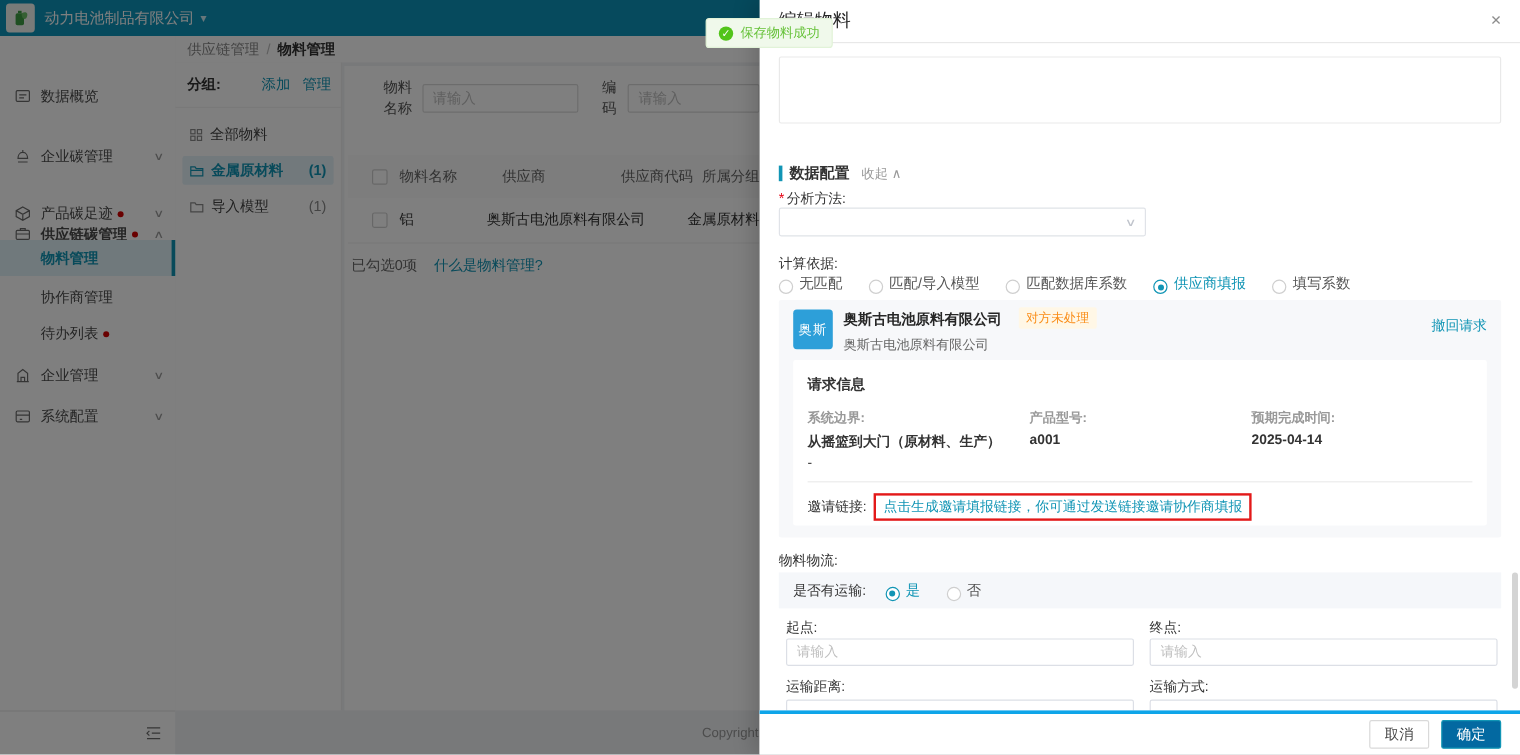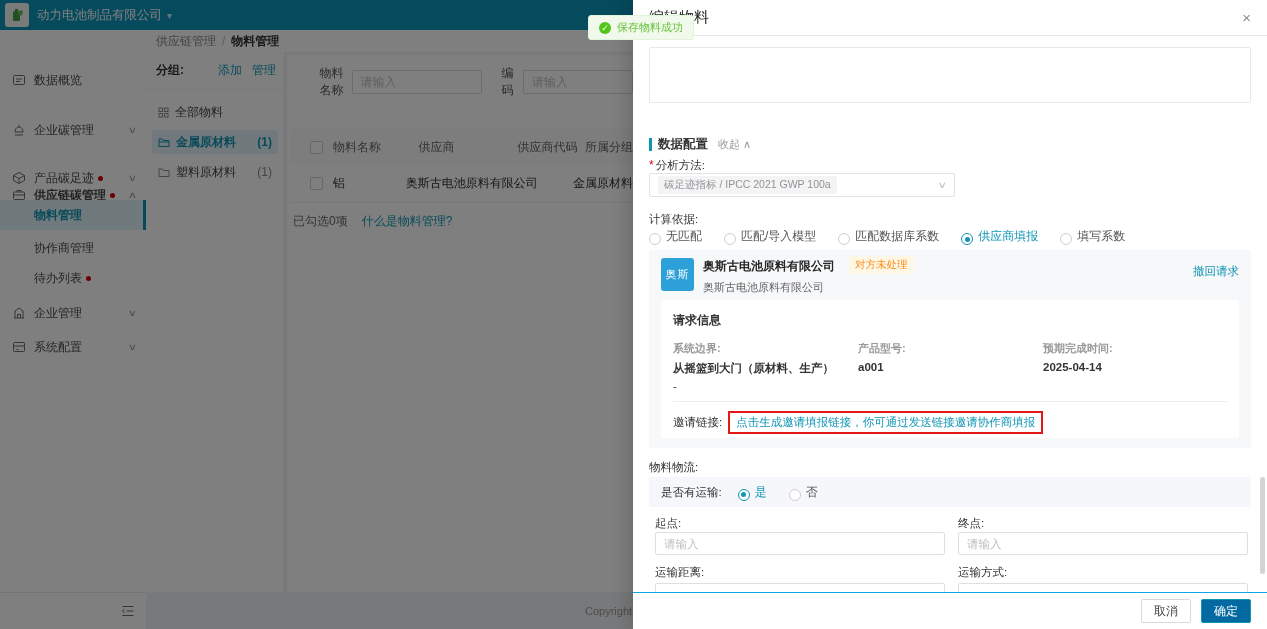--- a/index.html
+++ b/index.html
@@ -118,21 +118,21 @@
 
   .log-label { position:absolute; left:16px; top:460px; }
   .trans-row { position:absolute; left:16px; top:477px; width:602px; height:30px; background:#f5f7fa; display:flex; align-items:center; padding-left:12px; gap:22px; }
   .trans-row .t-lab { color:#333; font-size:11.5px; margin-right:-6px; }
 
   .col-label { position:absolute; font-size:11.5px; color:#333; }
   .d-input { position:absolute; width:290px; height:23px; border:1px solid #dcdfe6; border-radius:2px; padding:0 8px; font-size:11.5px; color:#333; outline:none; background:#fff; }
 
   .d-scroll { position:absolute; right:2px; top:477px; width:5px; height:97px; background:#d4d4d4; border-radius:3px; }
 
-  .d-foot { position:absolute; left:0; top:592px; width:100%; height:37px; background:#fff; border-top:1px solid #0ea5e9; display:flex; align-items:center; justify-content:flex-end; padding-right:16px; gap:10px; z-index:5; }
+  .d-foot { position:absolute; left:0; top:592px; width:100%; height:37px; background:#fff; border-top:3px solid #0ea5e9; display:flex; align-items:center; justify-content:flex-end; padding-right:16px; gap:10px; z-index:5; }
   .btn { height:24px; padding:0 12px; border-radius:2px; font-size:12px; display:flex; align-items:center; cursor:pointer; }
   .btn.ghost { border:1px solid #d9d9d9; background:#fff; color:#444; }
   .btn.primary { background:#0369a1; color:#fff; border:1px solid #1195b5; }
 
   
   .toast { position:absolute; left:588px; top:15px; height:25px; background:#f0f9eb; border:1px solid #e1f3d8; border-radius:3px; display:flex; align-items:center; padding:0 10px; z-index:100; }
   .t-icon { width:12px; height:12px; border-radius:50%; background:#52c41a; color:#fff; font-size:9px; line-height:12px; text-align:center; margin-right:6px; }
   .t-text { color:#67c23a; font-size:11px; white-space:nowrap; }
 
   svg { display:block; }
@@ -265,21 +265,21 @@
         </span>
       <span>金属原材料</span>
       <span class="g-count">(1)</span>
     </div>
     <div class="g-row">
       <span class="gi">
           <svg width="12" height="11" viewBox="0 0 12 11" fill="none" stroke="currentColor">
             <path d="M1 2 h3.5 l1 1.5 H11 V9.5 H1 Z"></path>
           </svg>
         </span>
-      <span>塑料原材料</span>
+      <span>导入模型</span>
       <span class="g-count" style="color:#888;">(1)</span>
     </div>
     <span class="g-collapse">‹</span>
   </div>
 
   <div class="main-bg"></div>
   <div class="card">
     <div class="f-row">
       <span class="f-label first">物料名称</span>
       <input class="f-input" placeholder="请输入" style="">
@@ -321,21 +321,20 @@
     <div class="sec-title">
       <span class="sec-bar"></span>
       <span class="sec-text">数据配置</span>
       <span class="collapse"><span>收起</span> <span>∧</span></span>
     </div>
 
     <div class="an-label">
       <span class="req-star">*</span><span class="lab">分析方法:</span>
     </div>
     <div class="d-select">
-      <span class="tag">碳足迹指标 / IPCC 2021 GWP 100a</span>
       <span class="s-caret">∨</span>
     </div>
 
     <div class="calc-label lab">计算依据:</div>
     <div class="radio-row">
       <span class="radio-opt">
           <span class="radio"></span>
           <span>无匹配</span>
         </span>
       <span class="radio-opt">

